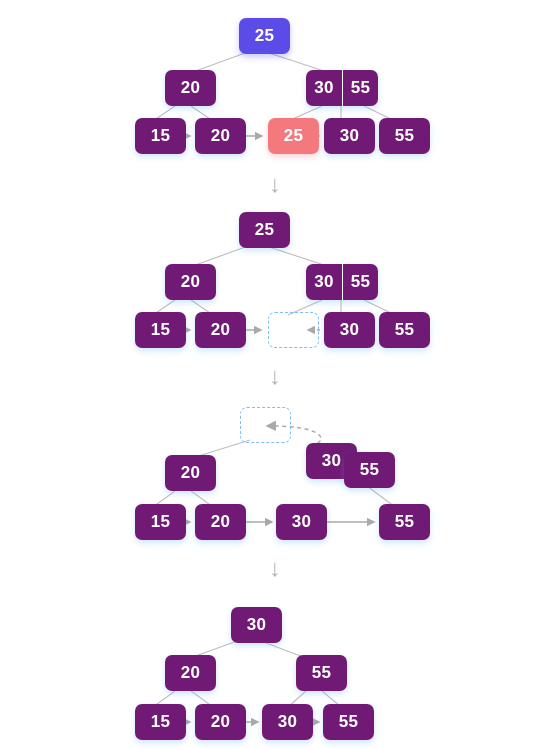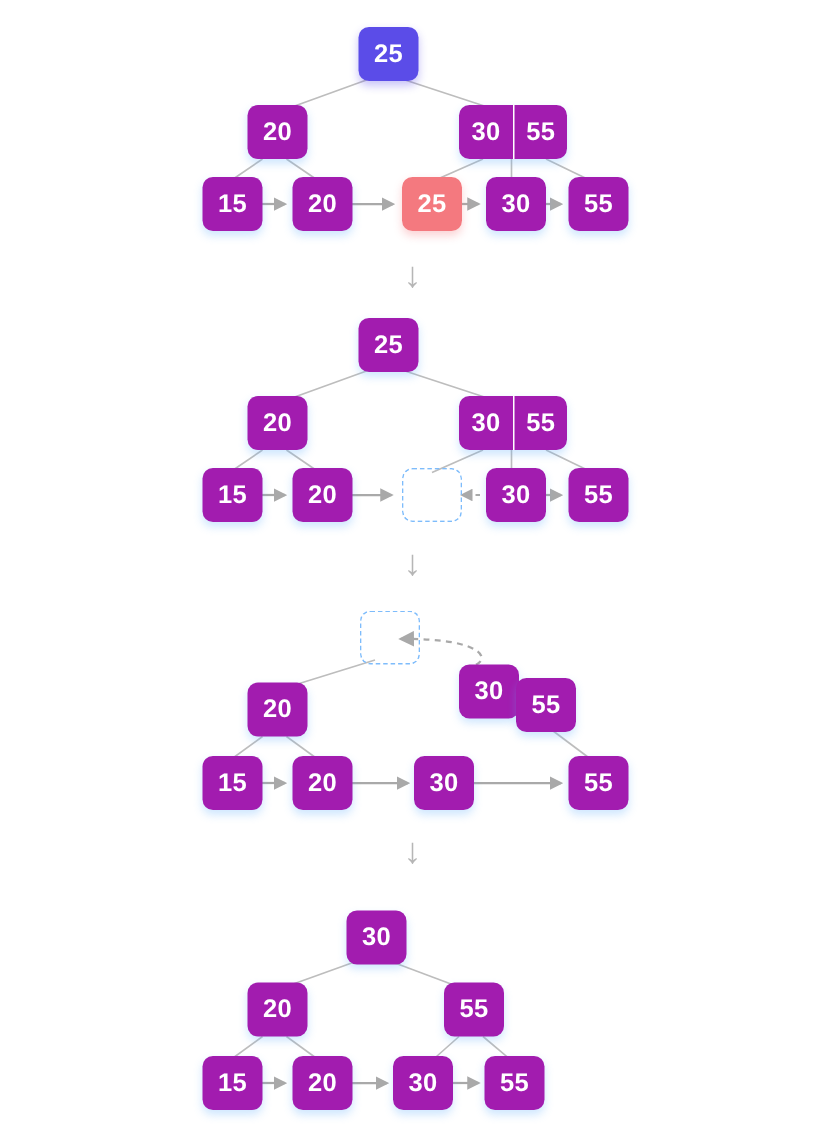--- a/index.html
+++ b/index.html
@@ -36,25 +36,25 @@
     box-sizing: border-box;
     height: 36px;
     border-radius: 7px;
     color: #ffffff;
     font-size: 17px;
     font-weight: bold;
     letter-spacing: 0.2px;
     display: flex;
     align-items: center;
     justify-content: center;
-    background: #a21caf;
+    background: #701a75;
     box-shadow: 0 3px 6px rgba(99,176,251,0.30);
     user-select: none;
   }
-  .node.w36 { width: 40px; }
+  .node.w36 { width: 51px; }
   .node.root-highlight {
     background: #5b4ce8;
     box-shadow: 0 3px 6px rgba(91,76,232,0.32);
   }
   .node.deleted {
     background: #f4797f;
     box-shadow: 0 3px 6px rgba(244,121,127,0.32);
   }
   .node.empty {
     background: transparent;

